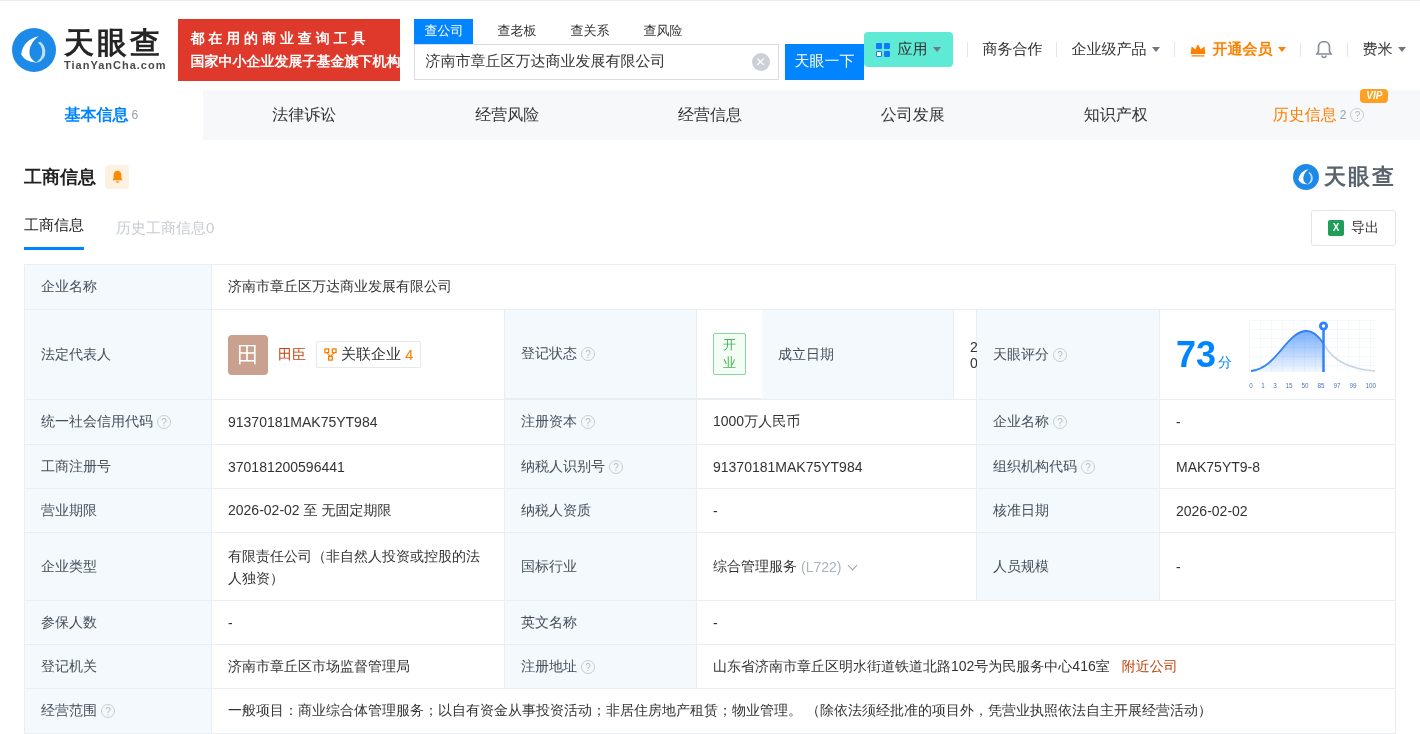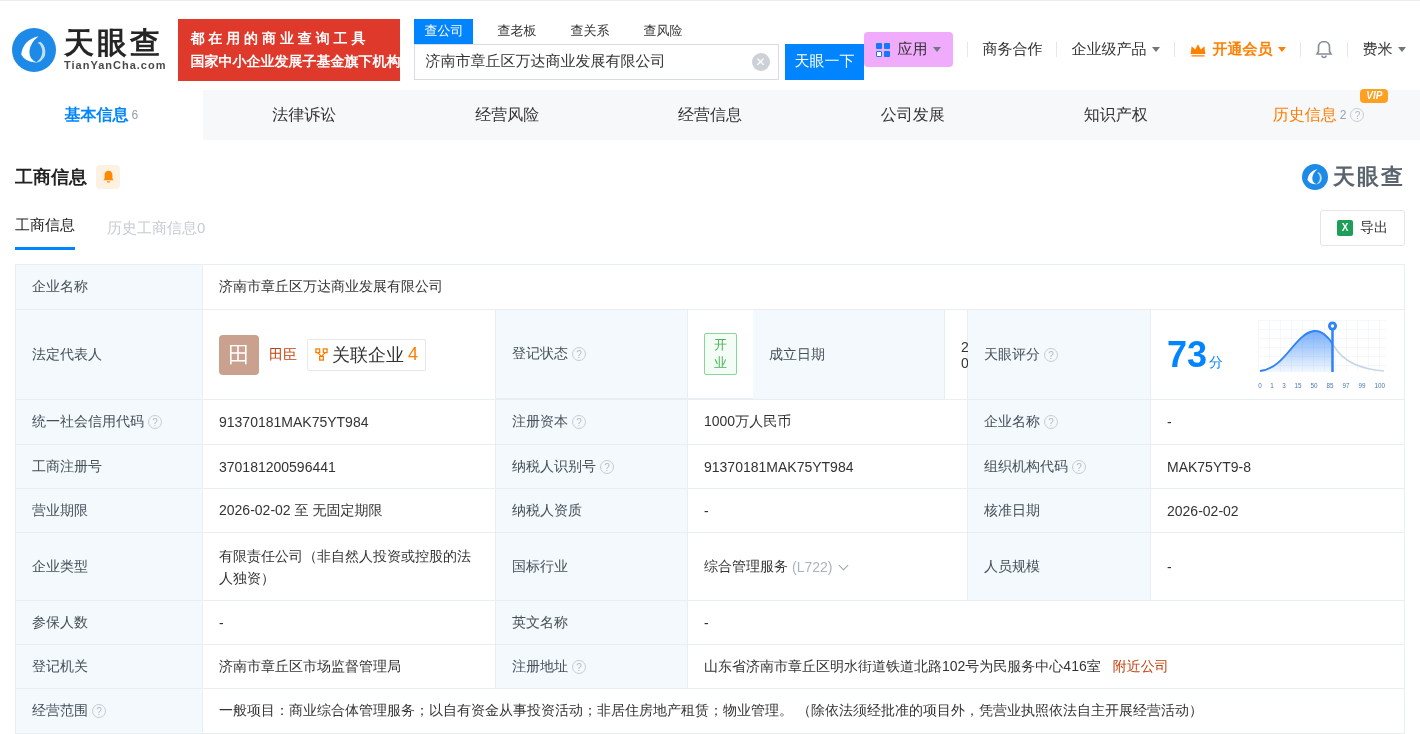--- a/index.html
+++ b/index.html
@@ -23,21 +23,21 @@
   .s-tab.active { background:#0084ff; color:#fff; }
   .search-row { display:flex; }
   .search-input-wrap { position:relative; width:365px; }
   .search-input-wrap input { width:100%; height:36px; border:1px solid #d9dde2; outline:none;
     font-size:15px; color:#333; padding:0 34px 0 10px; font-family:inherit; }
   .clear-btn { position:absolute; right:9px; top:9px; width:18px; height:18px; border-radius:50%;
     background:#ccd1d7; color:#fff; font-size:12px; line-height:18px; text-align:center; cursor:pointer; }
   .search-btn { width:80px; height:36px; margin-left:6px; background:#0084ff; color:#fff; border:none;
     font-size:15px; cursor:pointer; font-family:inherit; }
   .top-right { margin-left:auto; display:flex; align-items:center; font-size:15px; color:#333; white-space:nowrap; }
-  .apps-btn { display:flex; align-items:center; background:#f0abfc; border-radius:4px; padding:8px 12px; cursor:pointer;justify-content:flex-end; }
+  .apps-btn { display:flex; align-items:center; background:#5eead4; border-radius:4px; padding:8px 12px; cursor:pointer;justify-content:flex-end; }
   .apps-btn .grid { display:grid; grid-template-columns:6px 6px; grid-gap:2px; margin-right:7px; }
   .apps-btn .grid i { width:6px; height:6px; background:#1279ff; border-radius:1px; }
   .apps-btn .grid i.hollow { background:#fff; border:1.5px solid #1279ff; }
   .caret { display:inline-block; width:0; height:0; border-left:4px solid transparent; border-right:4px solid transparent;
     border-top:5px solid #6f7780; margin-left:6px; }
   .caret.orange { border-top-color:#ff8000; }
   .tr-item { margin:0 14px; cursor:pointer; display:flex; align-items:center; }
   .tr-sep { width:1px; height:15px; background:#e3e6ea; }
   .vip-link { color:#ff8000; font-weight:bold; }
   .crown { width:18px; height:16px; margin-right:5px; }
@@ -50,21 +50,21 @@
   .p-tab.active { background:#fff; color:#0084ff; font-weight:bold; }
   .tab-count { font-size:12px; color:#97a1ab; margin-left:3px; font-weight:normal; }
   .p-tab.history { color:#ff7d00; }
   .hist-wrap { position:relative; display:flex; align-items:center; }
   .vip-badge { position:absolute; top:-16px; right:-24px; background:#ffa023; color:#fff; font-size:10px;
     font-weight:bold; font-style:italic; padding:1px 6px 2px; border-radius:4px; }
   .help-circle { display:inline-block; width:14px; height:14px; border:1px solid #c6cdd4; border-radius:50%;
     color:#b3bac1; font-size:10px; line-height:13px; text-align:center; margin-left:4px; cursor:pointer; }
 
   
-  .content { padding:0 15px; }
+  .content { padding:0 24px; }
   .section-head { display:flex; align-items:center; margin-top:22px; }
   .section-title { font-size:18px; font-weight:bold; color:#222; }
   .bell-badge { width:24px; height:24px; background:#fdf1e2; border-radius:4px; margin-left:9px;
     display:flex; align-items:center; justify-content:center; cursor:pointer; }
   .watermark { margin-left:auto; display:flex; align-items:center; }
   .wm-icon { width:26px; height:26px; }
   .wm-text { font-size:22px; font-weight:bold; color:#59646e; letter-spacing:2px; margin-left:5px; }
 
   .subtab-row { display:flex; align-items:flex-end; margin-top:24px; position:relative; }
   .subtab { font-size:15px; padding-bottom:12px; margin-right:32px; cursor:pointer; }
@@ -93,21 +93,21 @@
   .mid-stack { width:472px; flex:0 0 472px; display:flex; flex-direction:row; border-right:1px solid #e9eef3; }
   .mid-stack .sub { display:flex; flex:1; }
   .mid-stack .sub:first-child { border-bottom:1px solid #e9eef3; }
   .mid-stack .td { border-right:none; }
   .mid-stack .td.lab { border-right:1px solid #e9eef3; }
 
   .avatar { width:40px; height:40px; background:#c9a18e; border-radius:4px; color:#fff; font-size:22px;
     display:flex; align-items:center; justify-content:center; flex:0 0 auto; }
   .link { color:#c2410c; cursor:pointer; text-decoration:none; }
   .rel-badge { display:flex; align-items:center; border:1px solid #e8e8e8; border-radius:2px;
-    padding:3px 7px; margin-left:10px; font-size:18px; color:#333; cursor:pointer; gap:4px; }
+    padding:3px 7px; margin-left:10px; font-size:15px; color:#333; cursor:pointer; gap:4px; }
   .rel-count { color:#ff7d00; }
   .tag-open { display:inline-block; border:1px solid #8bd49a; background:#f3fcf5; color:#49b356;
     font-size:13px; padding:2px 9px; border-radius:2px; }
   .score-val { color:#0084ff; font-weight:bold; font-size:36px; line-height:36px; }
   .score-unit { color:#0084ff; font-size:14px; font-weight:normal; margin-left:2px; }
   .score-cell { display:flex; align-items:center; justify-content:space-between; }
   .score-chart { width:130px; }
   .ticks { display:flex; justify-content:space-between; width:128px; margin-top:1px; }
   .ticks span { font-size:7px; color:#4a77b9; transform:scale(.9); }
   .ind-code { color:#aab3bc; margin-left:4px; }

